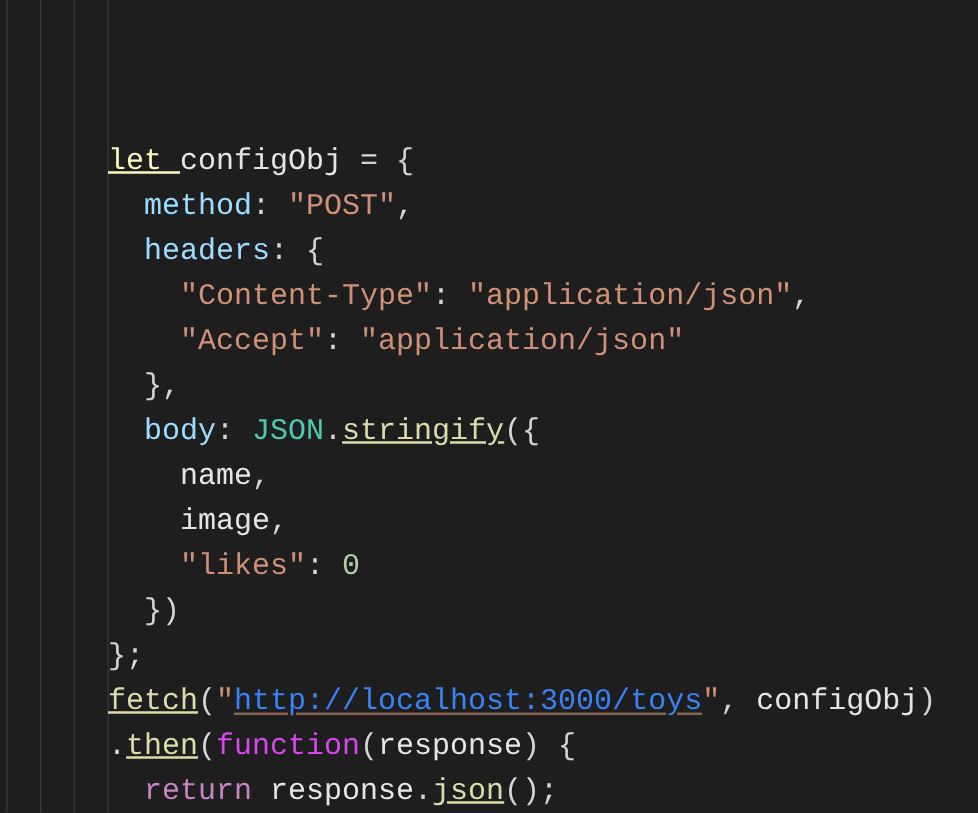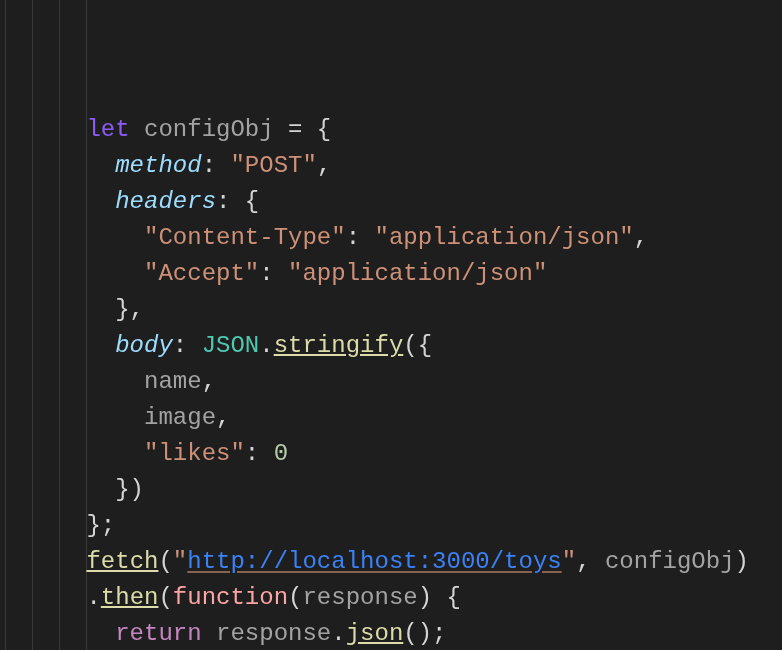--- a/index.html
+++ b/index.html
@@ -38,29 +38,29 @@
     padding-left: 0;
   }
   .line {
     padding-left: 0;
     height: 36px;
   }
 
   
   .t-plain   { color: #d4d4d4; }
   .t-punct   { color: #d4d4d4; }
-  .t-key     { color: #8b5cf6; }   
-  .t-var     { color: #a3a3a3; }   
-  .t-prop    { color: #9cdcfe; font-style: italic; }
+  .t-key     { color: #fef9c3; text-decoration: underline; }   
+  .t-var     { color: #e5e5e5; }   
+  .t-prop    { color: #9cdcfe; }
   .t-class   { color: #4ec9b0; }   
   .t-func    { color: #dcdcaa; text-decoration: underline; }   
   .t-string  { color: #ce9178; }   
   .t-number  { color: #b5cea8; }   
   .t-ret     { color: #c586c0; margin-top: 21px; }   
-  .t-fnkey   { color: #fca5a5; text-align: center; }
+  .t-fnkey   { color: #d946ef; text-align: center; }
   .t-url {
     color: #3b82f6;
     text-decoration: underline;
     text-decoration-color: rgba(206,145,120,0.6);
     text-underline-offset: 3px;
   }
 </style>
 </head>
 <body>
 

